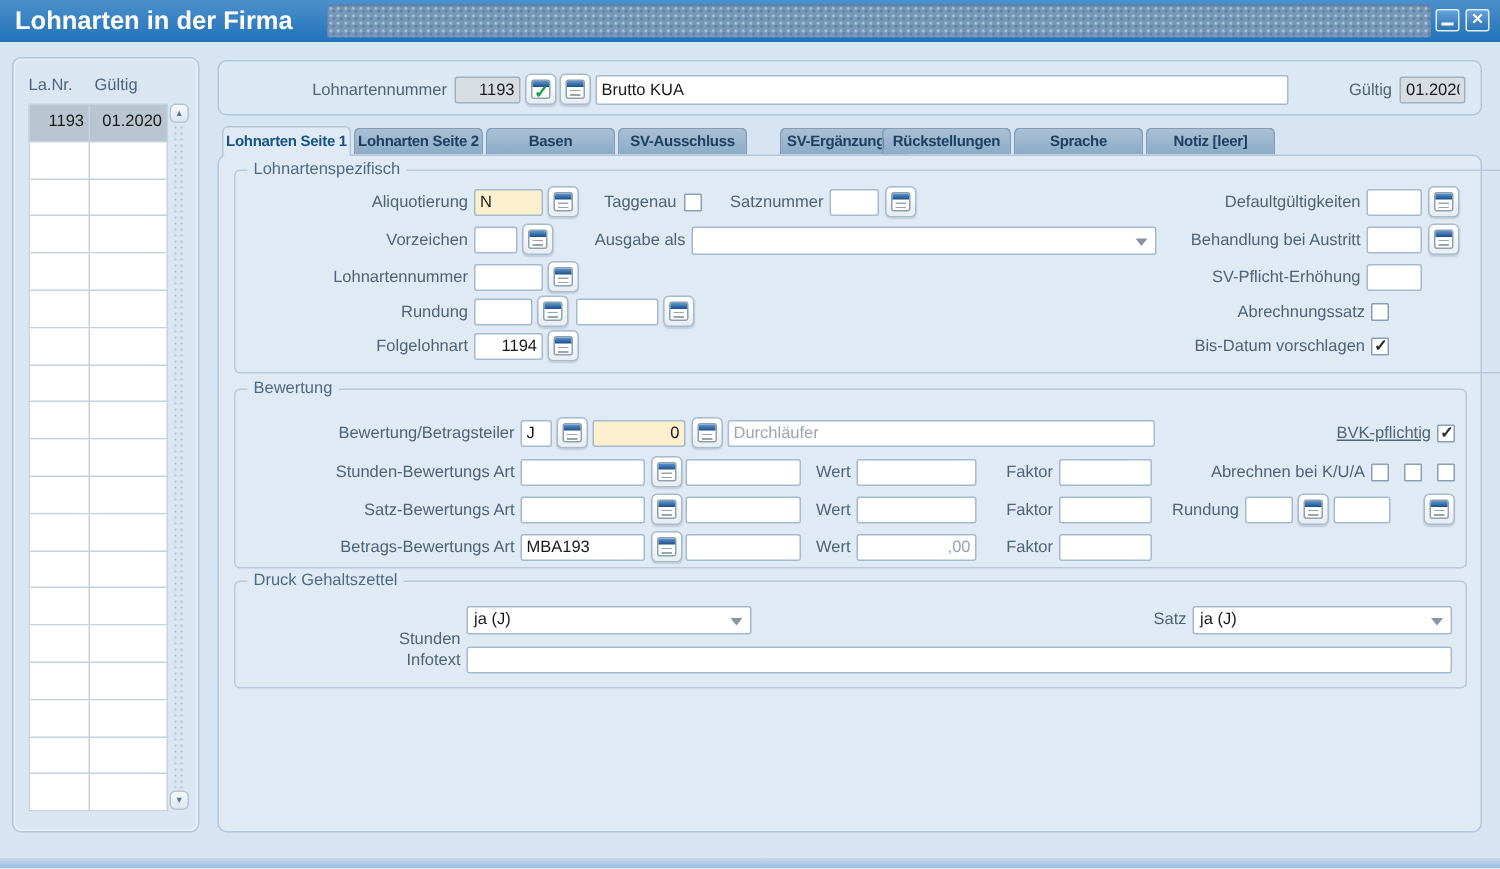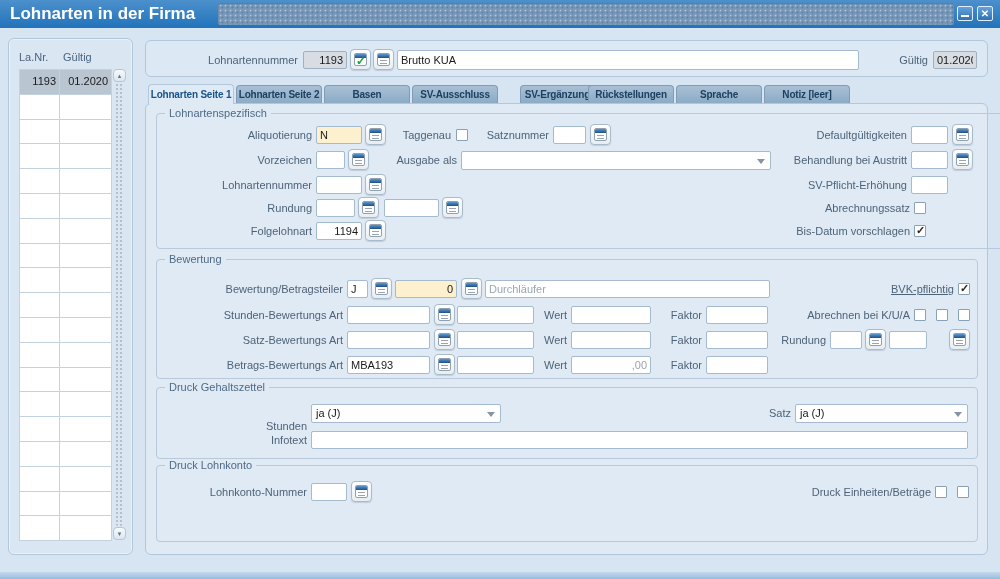--- a/index.html
+++ b/index.html
@@ -358,28 +358,17 @@
     <div class="group" style="left:10px; top:283px; width:822px; height:72px;">
       <span class="legend">Druck Gehaltszettel</span>
       <span class="lbl" style="left:0; width:150px; top:32px;">Stunden</span>
       <div class="dd" style="left:154px; top:16px; width:190px;"><span>ja (J)</span></div>
       <span class="lbl" style="left:600px; width:34px; top:19px;">Satz</span>
       <div class="dd" style="left:638px; top:16px; width:173px;"><span>ja (J)</span></div>
       <span class="lbl" style="left:0; width:150px; top:46px;">Infotext</span>
       <input class="fld" style="left: 154px; top: 43px; width: 657px;" value="">
     </div>
 
-    <div class="group" style="left:10px; top:361px; width:822px; height:77px;">
-      <span class="legend">Druck Lohnkonto</span>
-      <span class="lbl" style="left:0; width:150px; top:20px;">Lohnkonto-Nummer</span>
-      <input class="fld" style="left: 154px; top: 17px; width: 36px;" value="">
-      <div class="ibtn" style="left:194px; top:15px;">
-          <div class="pad"></div>
-        </div>
-      <span class="lbl" style="left:620px; width:154px; top:20px;">Druck Einheiten/Beträge</span>
-      <input type="checkbox" class="cb" style="left: 778px; top: 20px;">
-      <input type="checkbox" class="cb" style="left: 800px; top: 20px;">
-    </div>
 
   </div>
 
   <div class="footer"></div>
 </div>
 
 </body></html>

